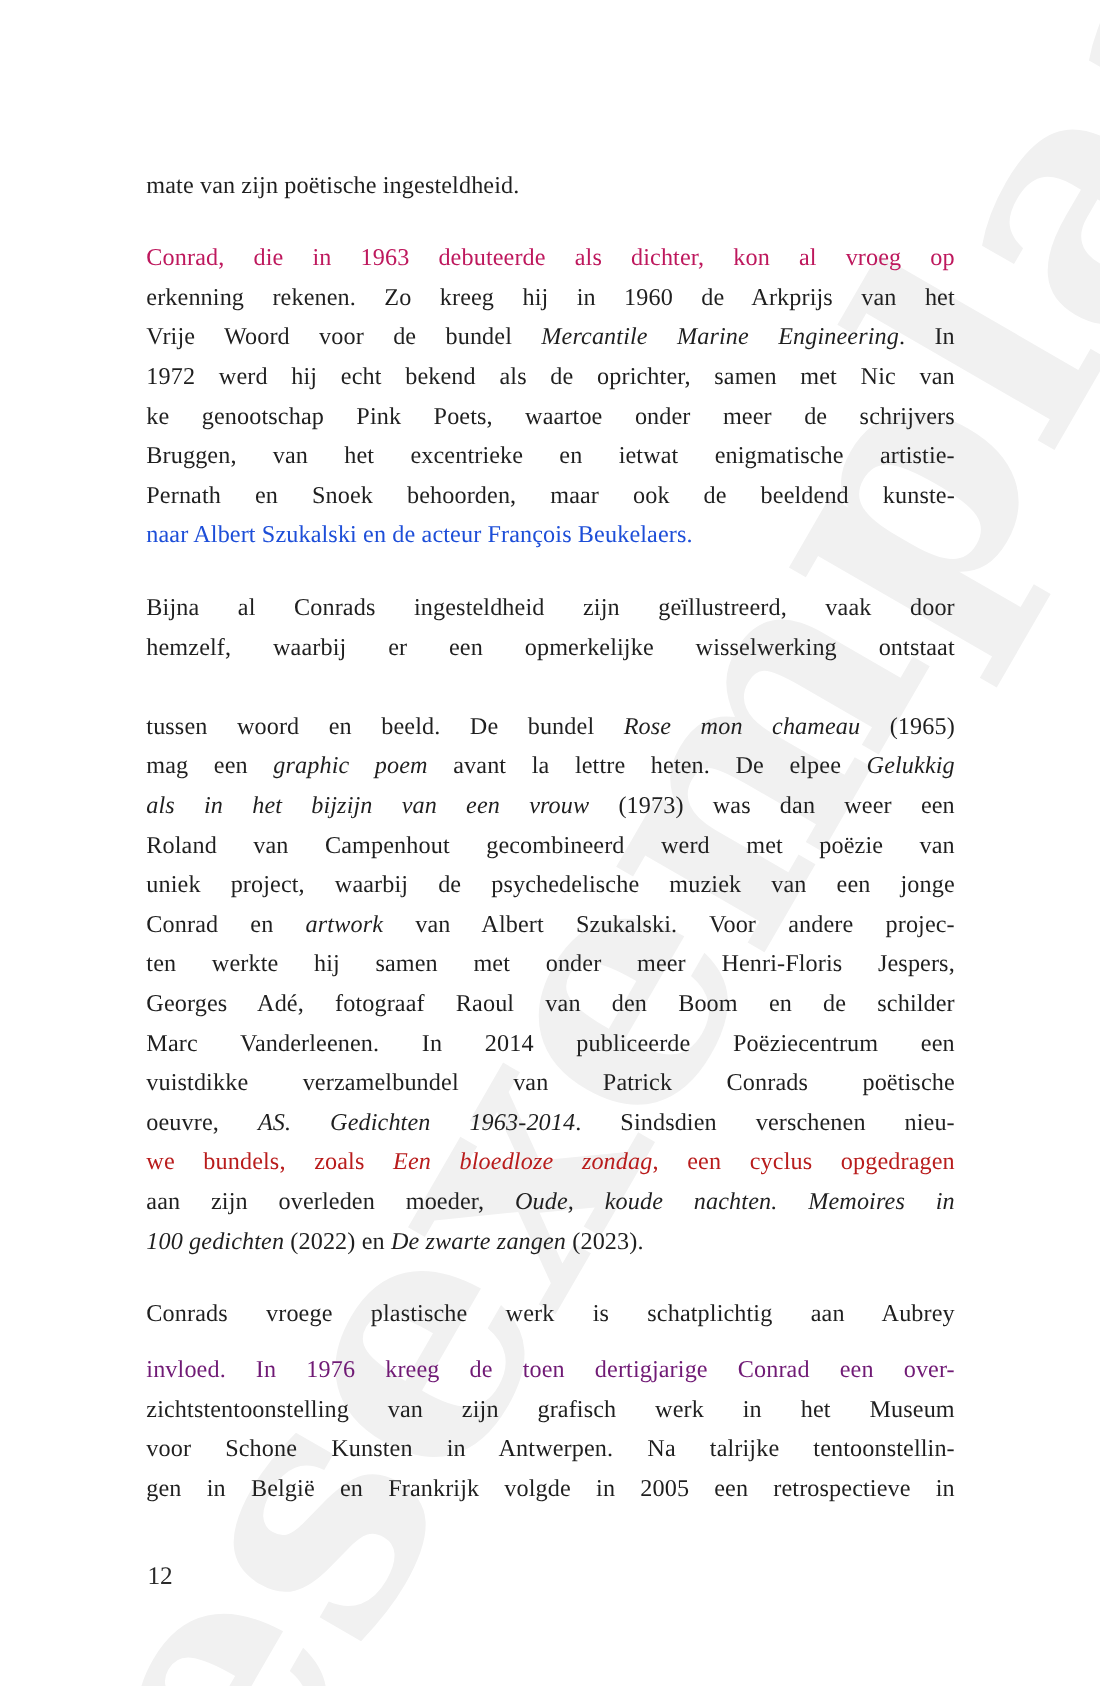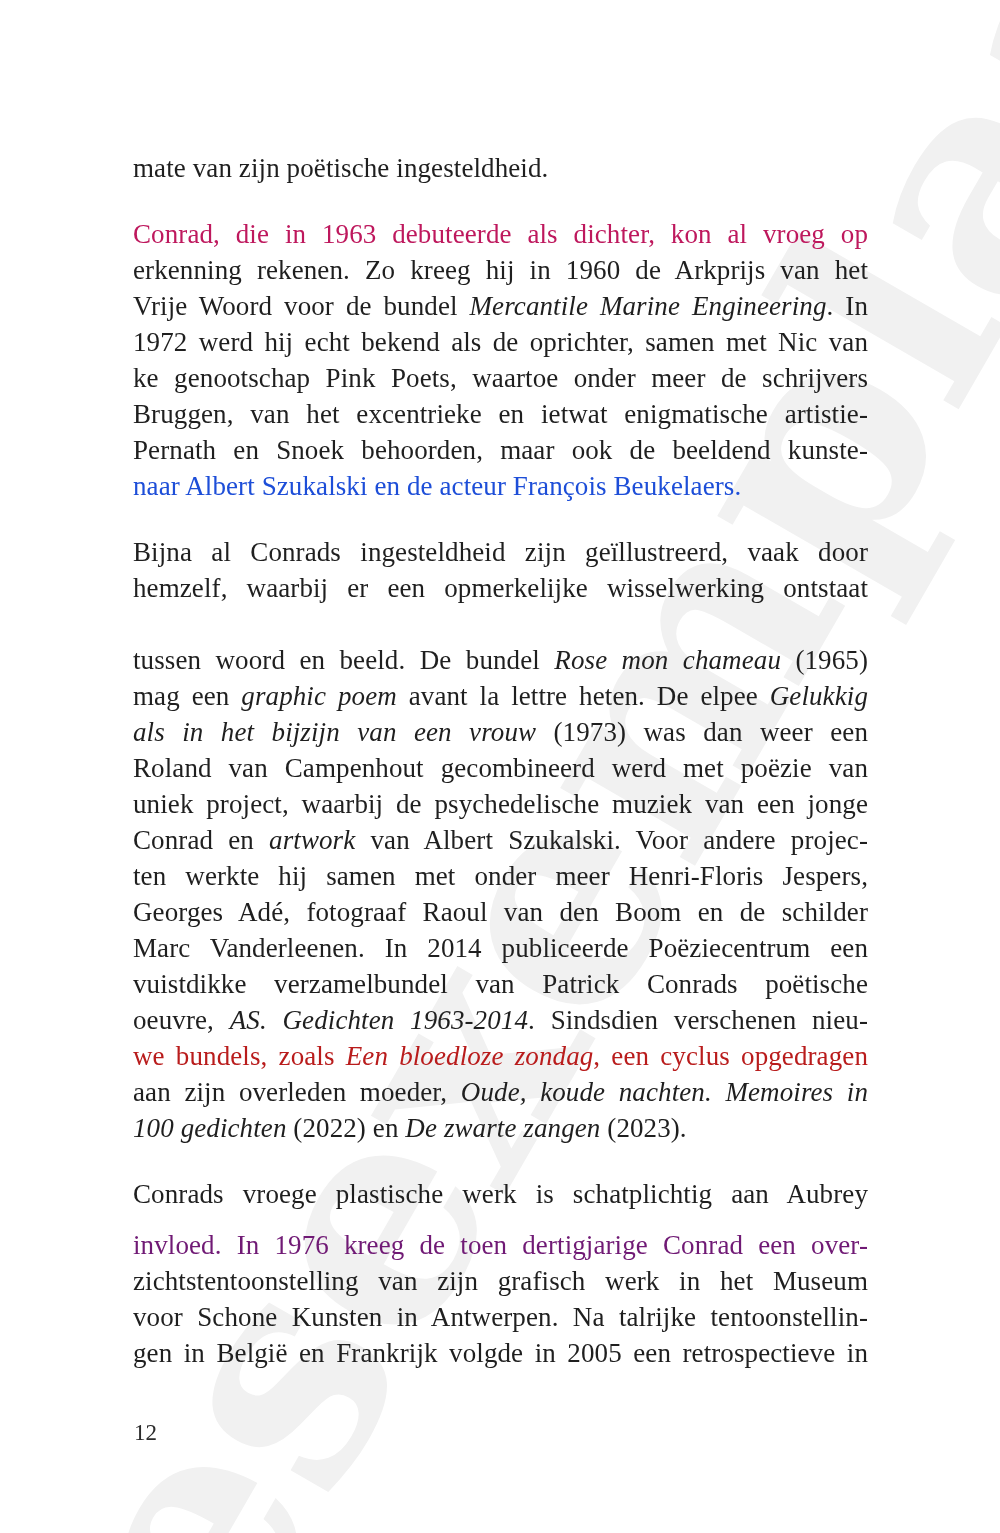--- a/index.html
+++ b/index.html
@@ -32,21 +32,21 @@
     position: absolute;
     left: 133px;
     top: 150px;
     width: 735px;
     z-index: 1;
   }
 
   .para { margin: 0 0 30px 0; }
 
   .line {
-    font-size: 27px;
+    font-size: 22px;
     line-height: 36px;
     color: #1f1f1f;
     text-align: justify;
     text-align-last: justify;
     letter-spacing: 0.1px;
   }
 
   .line.last { text-align-last: left; }
 
   .i { font-style: italic; }

